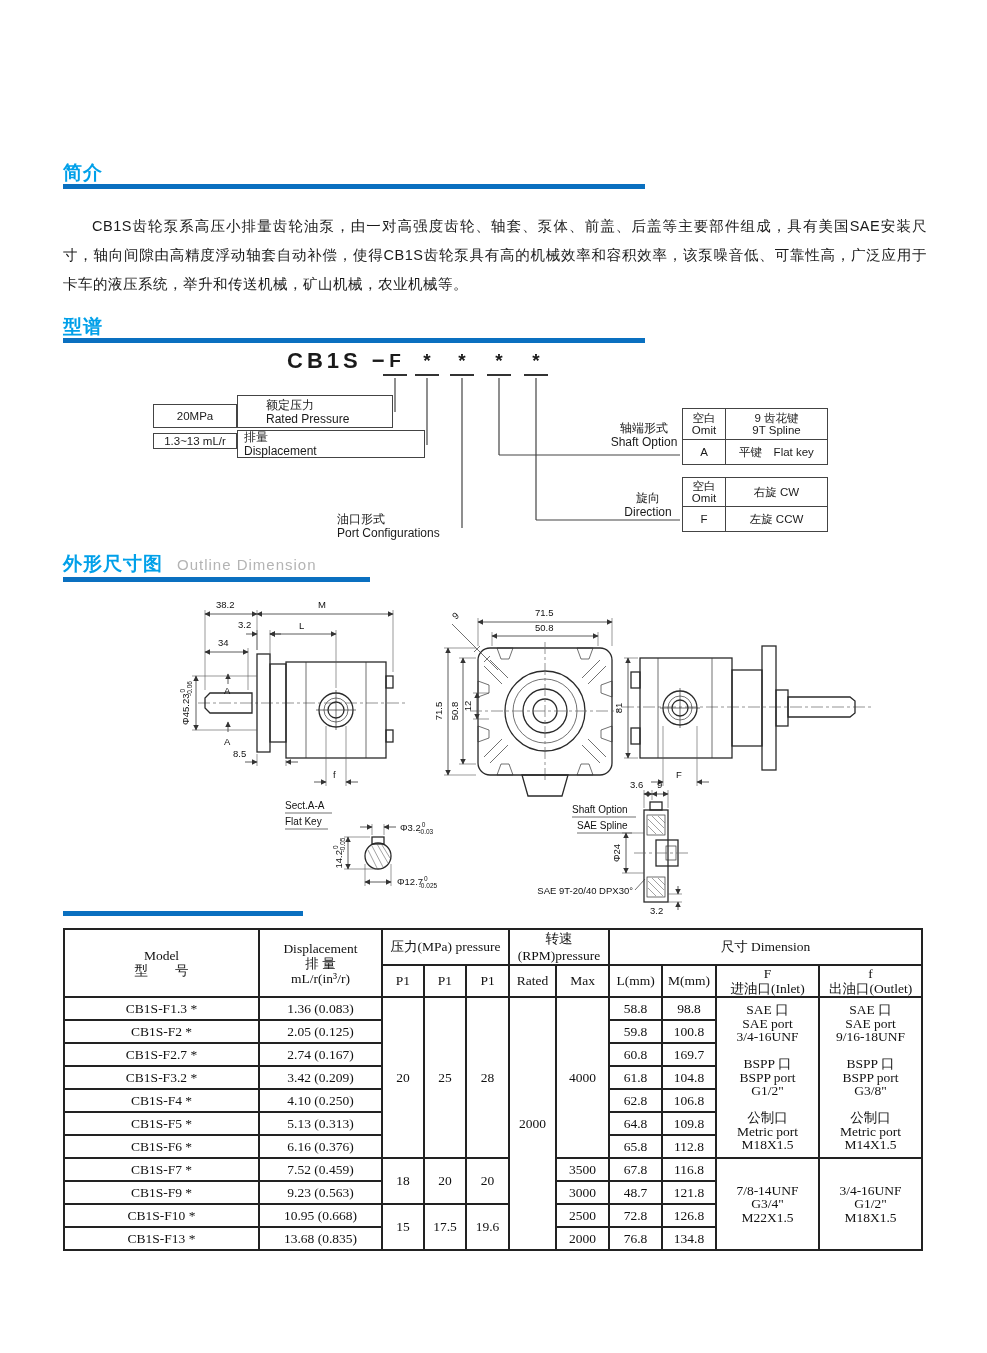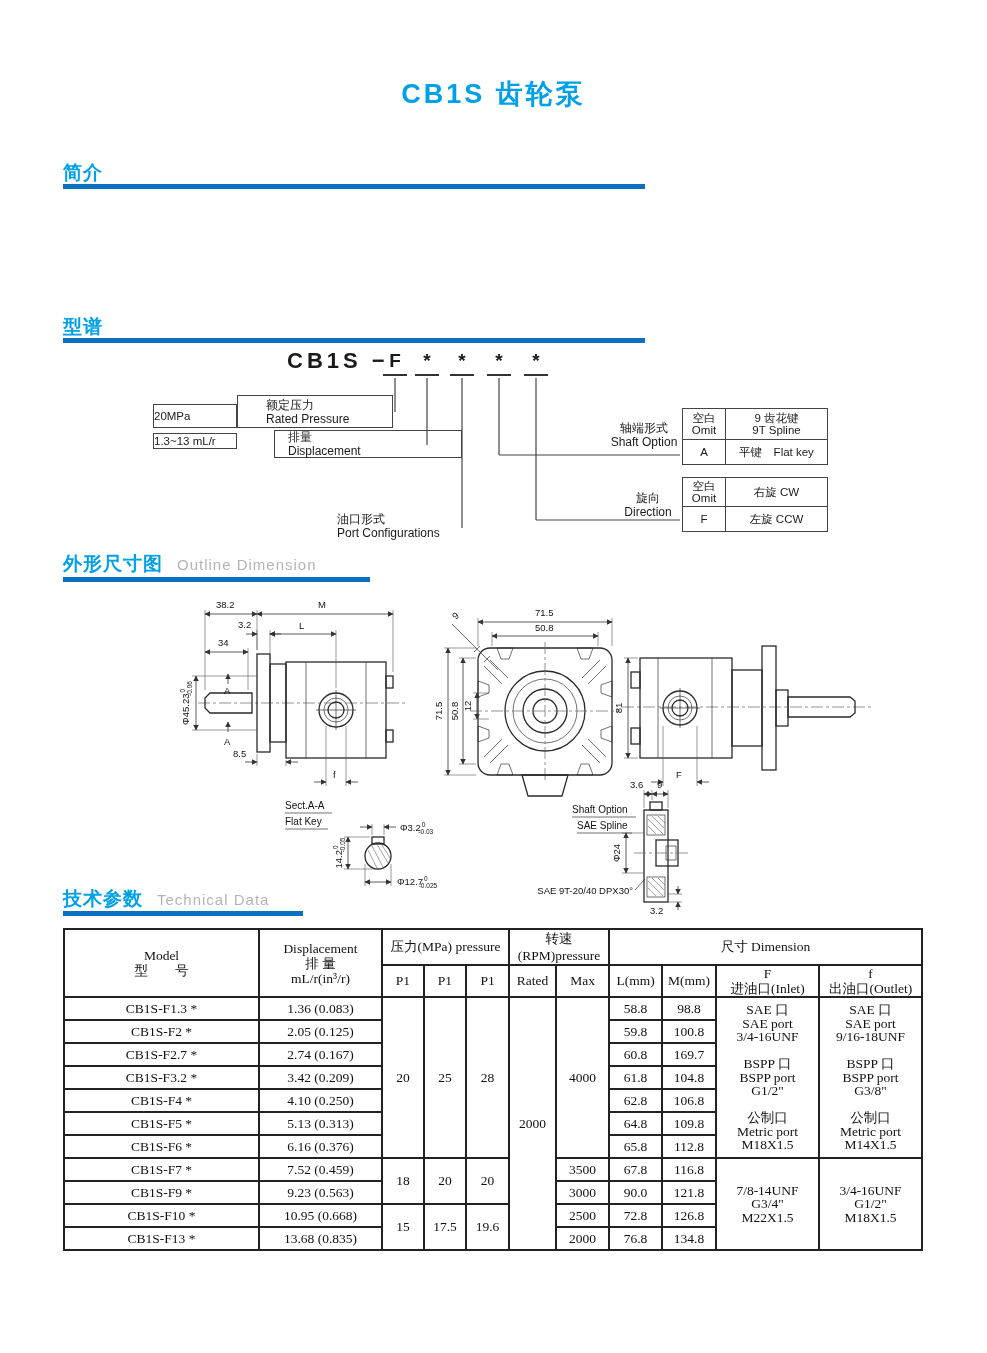--- a/index.html
+++ b/index.html
@@ -15,21 +15,21 @@
   
   .intro-p{position:absolute;left:63px;top:212px;width:864px;font-size:14.5px;
            line-height:29px;text-align:justify;text-indent:2em;letter-spacing:.5px;}
   
   .code-base{position:absolute;left:287px;top:348px;font-size:22px;font-weight:bold;letter-spacing:4px;}
   .code-seg{position:absolute;top:348px;width:24px;height:26px;text-align:center;
             font-size:19px;font-weight:bold;border-bottom:2px solid #333;line-height:26px;}
   .spec-lines{position:absolute;left:60px;top:376px;z-index:1;}
   .spec-box{position:absolute;border:1.5px solid #444;box-sizing:border-box;background:#fff;
             display:flex;flex-direction:column;justify-content:center;}
-  .spec-box.center{align-items:flex-start;text-align:center;}
+  .spec-box.center{align-items:center;text-align:center;}
   .spec-box .cn{font-size:12px;line-height:14px;}
   .spec-val{font-size:11.5px;}
   .spec-table{position:absolute;border-collapse:collapse;background:#fff;}
   .spec-table td{border:1.5px solid #444;text-align:center;vertical-align:middle;
                  font-size:11.5px;line-height:12.5px;padding:1px 2px;white-space:pre-line;}
   .spec-table td.small{font-size:10px;}
   .spec-label{position:absolute;text-align:center;white-space:pre-line;
               font-size:12px;line-height:14px;}
   
   .drawing{position:absolute;left:60px;top:588px;z-index:1;}
@@ -51,26 +51,26 @@
   .data-table thead .s{height:32px;}
   .data-table tbody td{height:21px;}
   .ml{white-space:pre-line;line-height:13.5px;font-size:12.5px;}
   .hd{white-space:pre-line;line-height:15px;}
 </style>
 </head>
 <body>
 
 <div id="page">
 
-  <div class="doc-title">CB1S 齿轮泵</div>
 
   <div class="sec-head" style="top:160px;">
     <span class="sec-cn">简介</span>
   </div>
   <div class="sec-bar" style="top:184px;width:582px;"></div>
+  <div class="intro-p">CB1S齿轮泵系高压小排量齿轮油泵，由一对高强度齿轮、轴套、泵体、前盖、后盖等主要部件组成，具有美国SAE安装尺寸，轴向间隙由高精度浮动轴套自动补偿，使得CB1S齿轮泵具有高的机械效率和容积效率，该泵噪音低、可靠性高，广泛应用于卡车的液压系统，举升和传送机械，矿山机械，农业机械等。</div>
 
   <div class="sec-head" style="top:314px;">
     <span class="sec-cn">型谱</span>
   </div>
   <div class="sec-bar" style="top:338px;width:582px;"></div>
 
   <div class="code-base">CB1S −</div>
   <div class="code-seg" style="left:383px;">F</div>
   <div class="code-seg" style="left:415px;">*</div>
   <div class="code-seg" style="left:450px;">*</div>
@@ -92,21 +92,21 @@
   <div class="spec-box center" style="left:153px;top:404px;width:84px;height:24px;">
     <span class="spec-val">20MPa</span>
   </div>
   <div class="spec-box" style="left:237px;top:395px;width:156px;height:33px;padding-left:28px;">
     <span class="cn" style="white-space:pre-line;">额定压力
 Rated Pressure</span>
   </div>
   <div class="spec-box center" style="left:153px;top:433px;width:84px;height:16px;">
     <span class="spec-val">1.3~13 mL/r</span>
   </div>
-  <div class="spec-box" style="left:237px;top:430px;width:188px;height:28px;padding-left:13px;margin-left:37px;">
+  <div class="spec-box" style="left:237px;top:430px;width:188px;height:28px;padding-left:6px;">
     <span class="cn" style="white-space:pre-line;">排量
 Displacement</span>
   </div>
 
   <div class="spec-label" style="left:337px;top:512px;width:128px;text-align:left;">油口形式
 Port Configurations</div>
 
   <table class="spec-table" style="left:682px;top:408px;width:146px;">
     <tbody>
         <tr>
@@ -348,23 +348,20 @@
       <line class="t" x1="585" y1="291" x2="575" y2="302"></line>
       <text class="dim" text-anchor="end" x="573" y="306">SAE 9T-20/40 DPX30°</text>
       <line class="ext" x1="608" y1="306" x2="622" y2="306"></line>
       <line class="ext" x1="608" y1="314" x2="622" y2="314"></line>
       <line class="dl" x1="618" y1="298" x2="618" y2="306" marker-end="url(#ma)"></line>
       <line class="dl" x1="618" y1="322" x2="618" y2="314" marker-end="url(#ma)"></line>
       <text class="dim" x="590" y="326">3.2</text>
     </g>
   </svg>
 
-  <div class="sec-head" style="top:886px;">
-    <span class="sec-cn">技术参数</span><span class="sec-en">Technical Data</span>
-  </div>
   <div class="sec-bar" style="top:911px;width:240px;"></div>
 
   <table class="data-table">
     <colgroup>
       <col style="width:195px">
         <col style="width:123px">
       <col style="width:42px">
         <col style="width:42px">
         <col style="width:43px">
       <col style="width:47px">
@@ -482,21 +479,21 @@
 G3/4"
 M22X1.5</td>
         <td rowspan="4" class="ml">3/4-16UNF
 G1/2"
 M18X1.5</td>
       </tr>
       <tr>
         <td>CB1S-F9 *</td>
         <td>9.23 (0.563)</td>
         <td>3000</td>
-        <td>90.0</td>
+        <td>48.7</td>
         <td>121.8</td>
       </tr>
       <tr>
         <td>CB1S-F10 *</td>
         <td>10.95 (0.668)</td>
         <td rowspan="2">15</td>
         <td rowspan="2">17.5</td>
         <td rowspan="2">19.6</td>
         <td>2500</td>
         <td>72.8</td>

